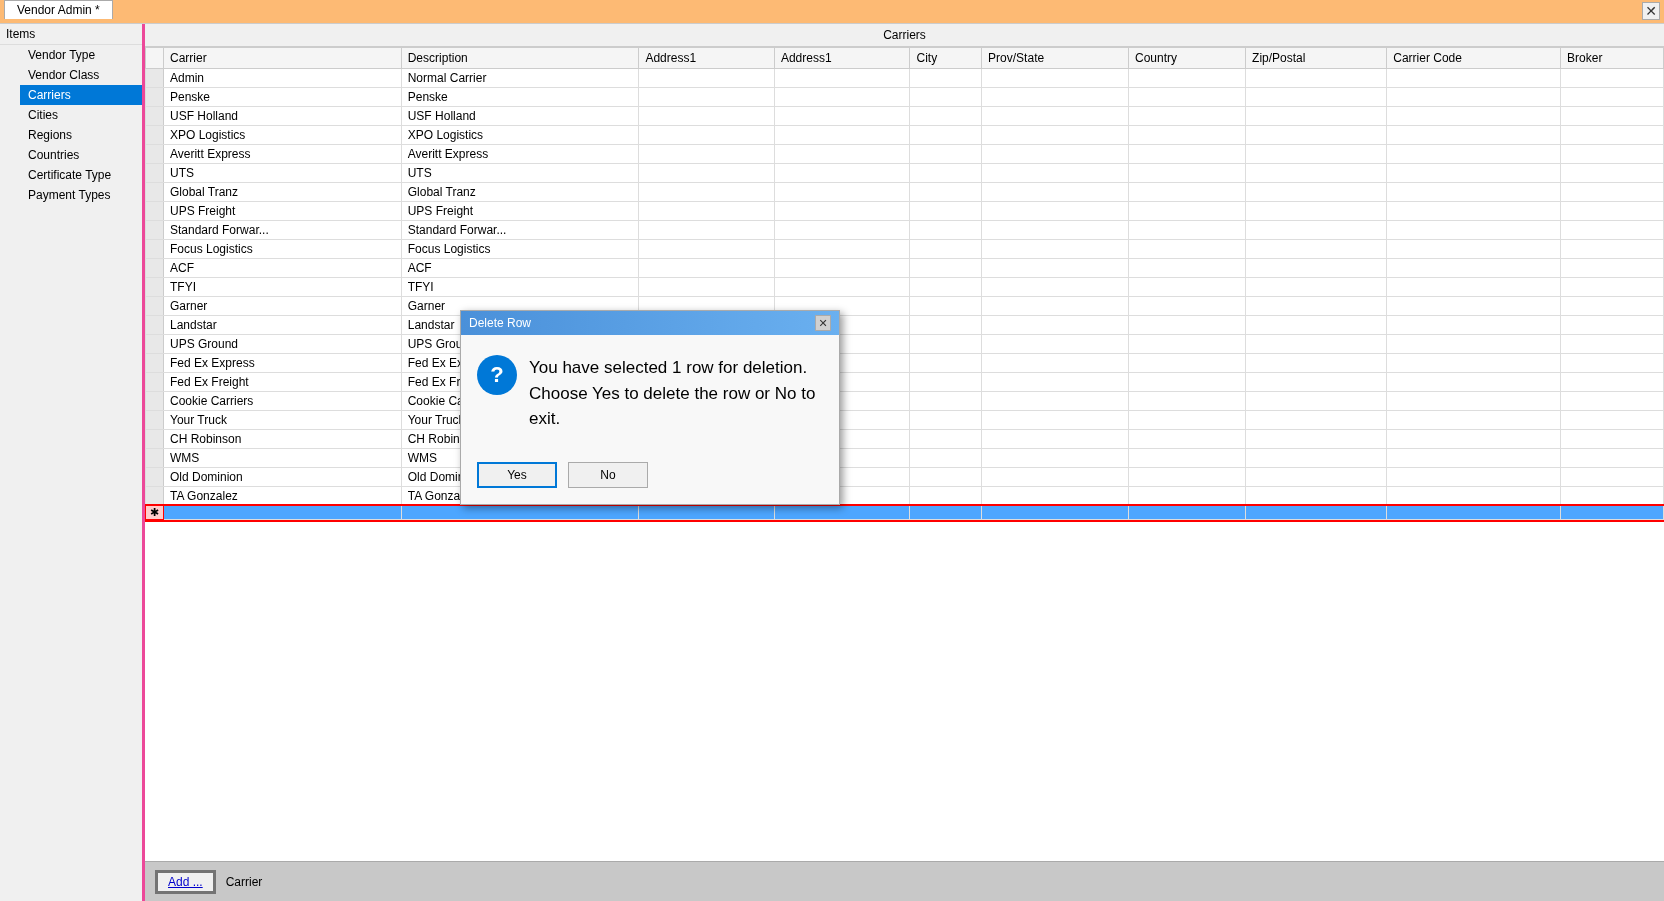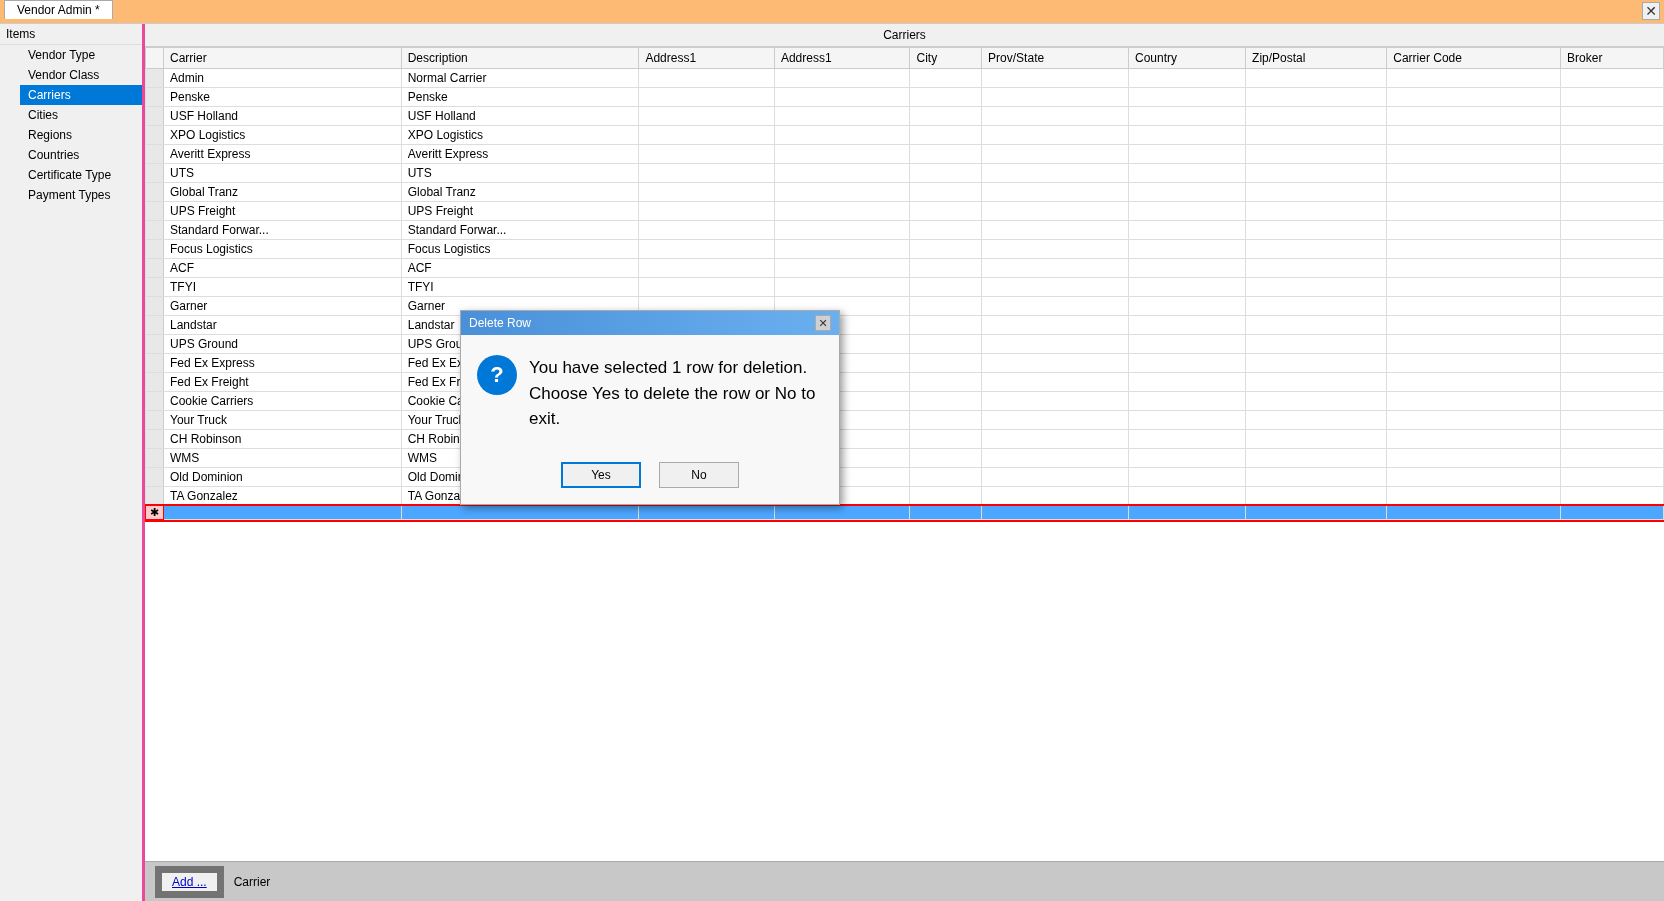--- a/index.html
+++ b/index.html
@@ -148,21 +148,21 @@
       background: #c8c8c8;
       display: flex;
       align-items: center;
       padding: 0 10px;
       gap: 10px;
       border-top: 1px solid #aaa;
       margin-top: auto;
     }
     .bottom-btn {
       background: #f0f0f0;
-      border: 7px solid #737373;
+      border: 3px solid #737373;
       padding: 2px 10px;
       font-size: 12px;
       cursor: pointer;
       color: #0000cc;
       text-decoration: underline;
     }
     .bottom-label {
       font-size: 12px;
       color: #000;
     }
@@ -233,22 +233,21 @@
     }
 
     .dialog-message {
       font-size: 17px;
       line-height: 1.5;
       color: #000;
     }
 
     .dialog-buttons {
       display: flex;
-      justify-content: center;
-      gap: 18px;
+      gap: 11px;
       padding: 10px 16px 16px;
       background: #f8f8f8;
     }
 
     .dialog-btn {
       width: 80px;
       padding: 4px 0;
       font-size: 12px;
       cursor: pointer;
       border: 1px solid #aaa;

